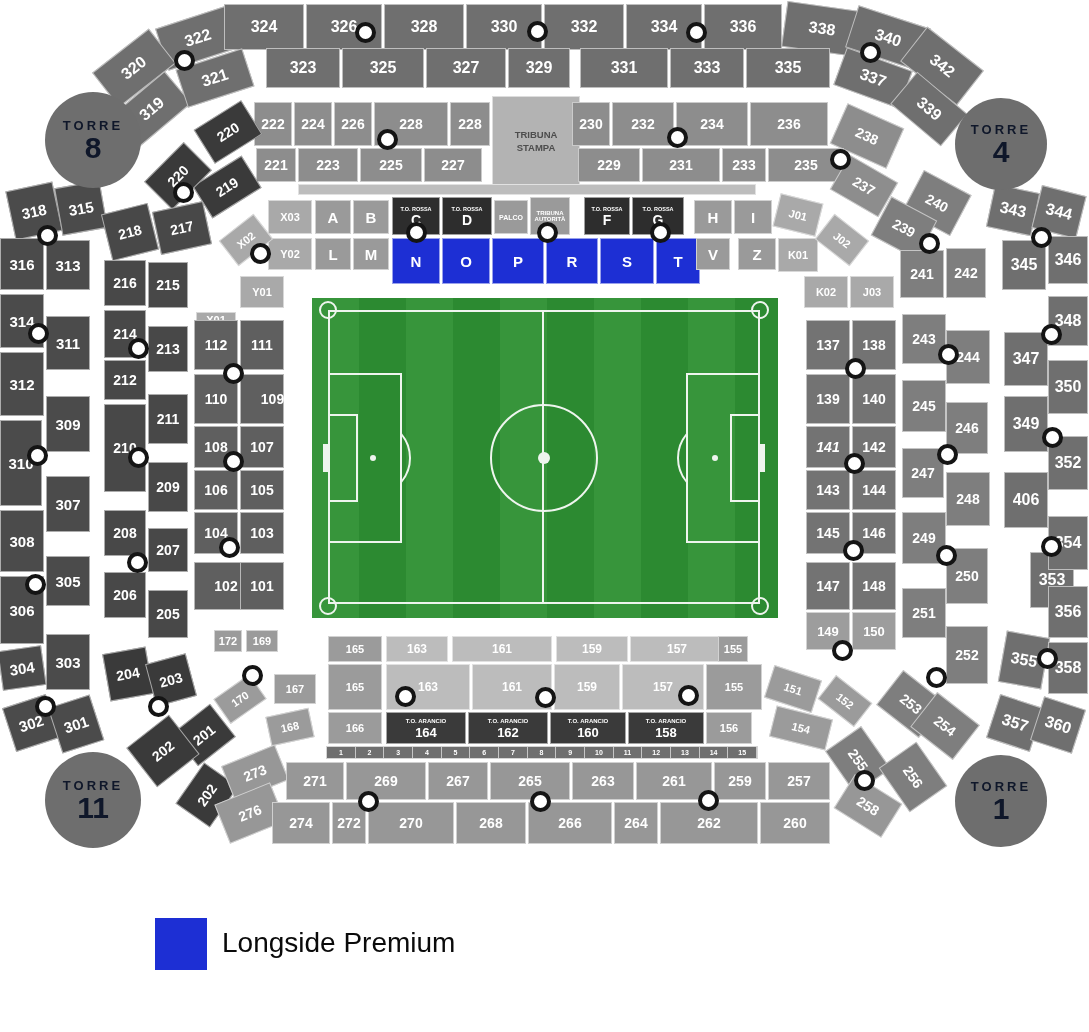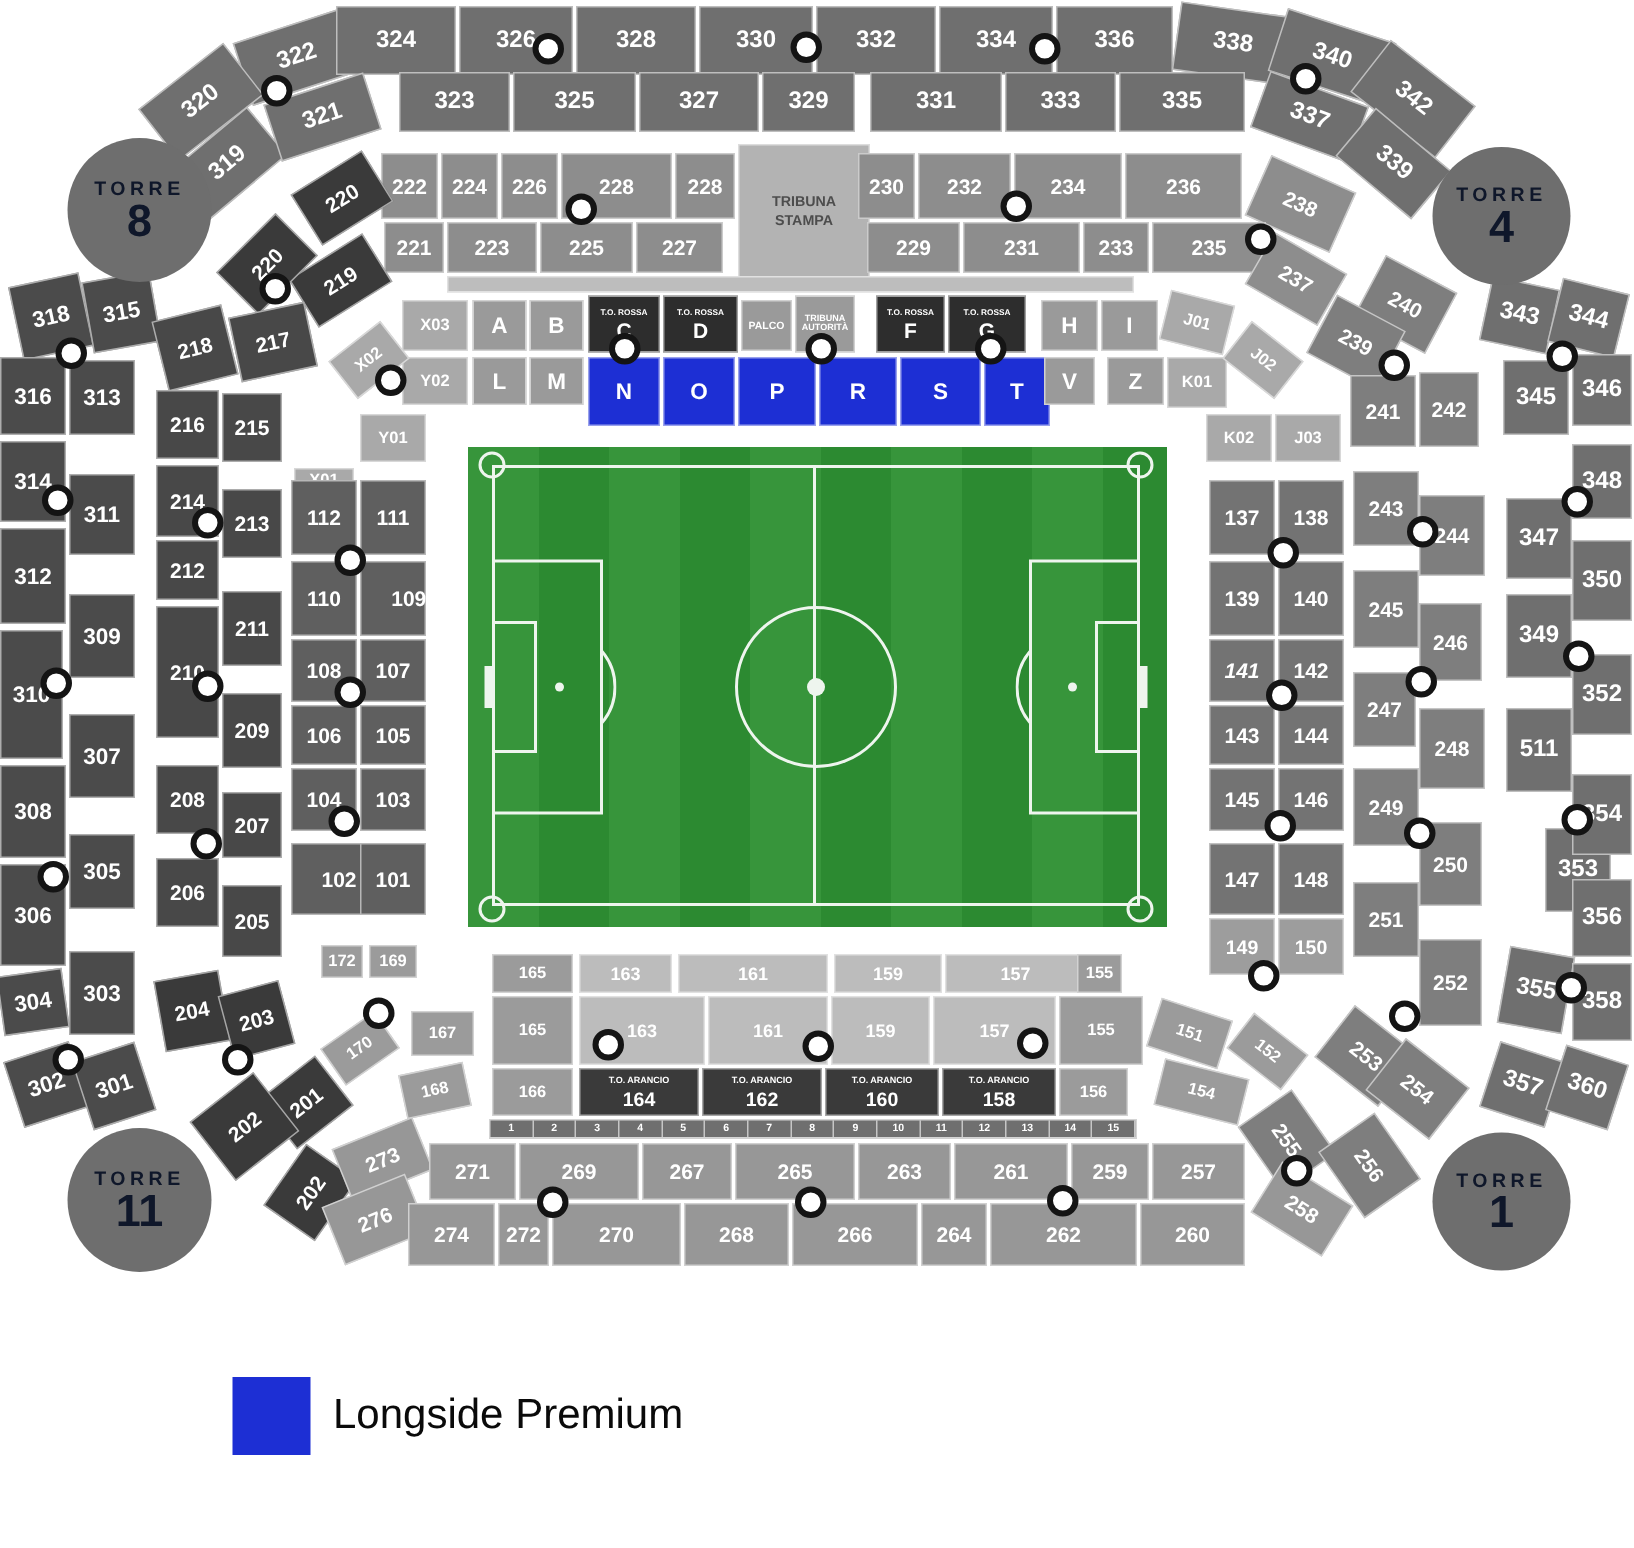--- a/index.html
+++ b/index.html
@@ -110,21 +110,21 @@
       <div class="sec s-b" style="left: 8px; top: 700px; width: 46px; height: 46px; transform: rotate(-18deg);">302</div>
       <div class="sec s-b" style="left: 54px; top: 700px; width: 44px; height: 48px; transform: rotate(-18deg);">301</div>
       <div class="sec s-a" style="left: 990px; top: 188px; width: 46px; height: 44px; transform: rotate(12deg);">343</div>
       <div class="sec s-a" style="left: 1036px; top: 190px; width: 46px; height: 44px; transform: rotate(14deg);">344</div>
       <div class="sec s-a" style="left: 1002px; top: 240px; width: 44px; height: 50px;">345</div>
       <div class="sec s-a" style="left: 1048px; top: 236px; width: 40px; height: 48px;">346</div>
       <div class="sec s-a" style="left: 1004px; top: 316px; width: 44px; height: 54px; margin-top: 16px;">347</div>
       <div class="sec s-a" style="left: 1048px; top: 296px; width: 40px; height: 50px;">348</div>
       <div class="sec s-a" style="left: 1004px; top: 396px; width: 44px; height: 56px;">349</div>
       <div class="sec s-a" style="left: 1048px; top: 360px; width: 40px; height: 54px;">350</div>
-      <div class="sec s-a" style="left: 1004px; top: 472px; width: 44px; height: 56px;">511</div>
+      <div class="sec s-a" style="left: 1004px; top: 472px; width: 44px; height: 56px;">406</div>
       <div class="sec s-a" style="left: 1048px; top: 436px; width: 40px; height: 54px;">352</div>
       <div class="sec s-a" style="left: 1004px; top: 552px; width: 44px; height: 56px; margin-left: 26px;">353</div>
       <div class="sec s-a" style="left: 1048px; top: 516px; width: 40px; height: 54px;">354</div>
       <div class="sec s-a" style="left: 1002px; top: 634px; width: 44px; height: 52px; transform: rotate(10deg);">355</div>
       <div class="sec s-a" style="left: 1048px; top: 586px; width: 40px; height: 52px;">356</div>
       <div class="sec s-a" style="left: 992px; top: 700px; width: 46px; height: 46px; transform: rotate(18deg);">357</div>
       <div class="sec s-a" style="left: 1048px; top: 642px; width: 40px; height: 52px;">358</div>
       <div class="sec s-a" style="left: 1036px; top: 702px; width: 44px; height: 46px; transform: rotate(18deg);">360</div>
       <div class="sec s-c" style="left: 254px; top: 102px; width: 38px; height: 44px;">222</div>
       <div class="sec s-c" style="left: 294px; top: 102px; width: 38px; height: 44px;">224</div>

